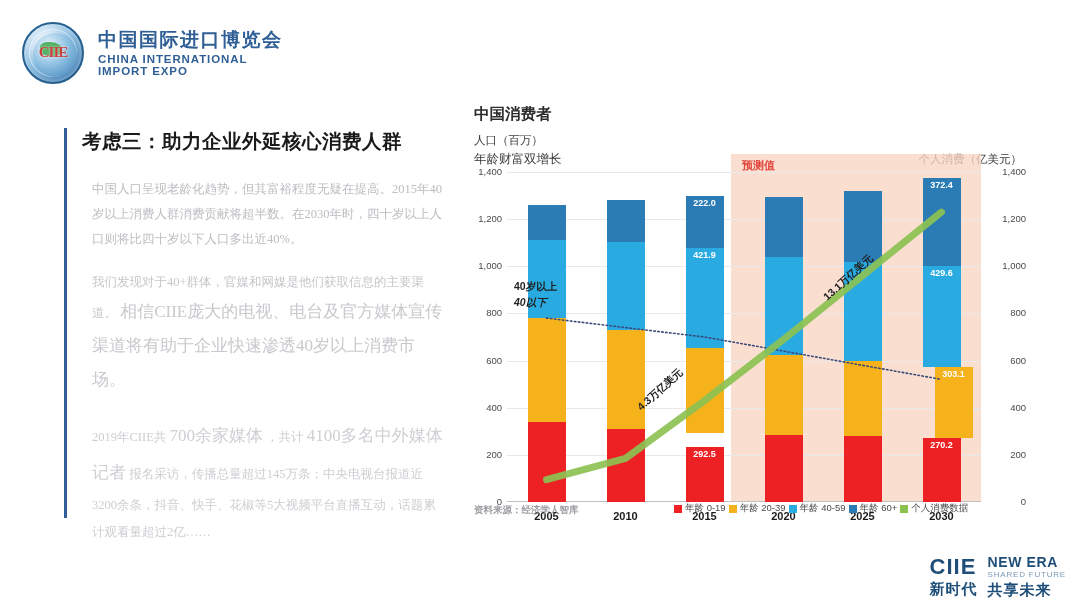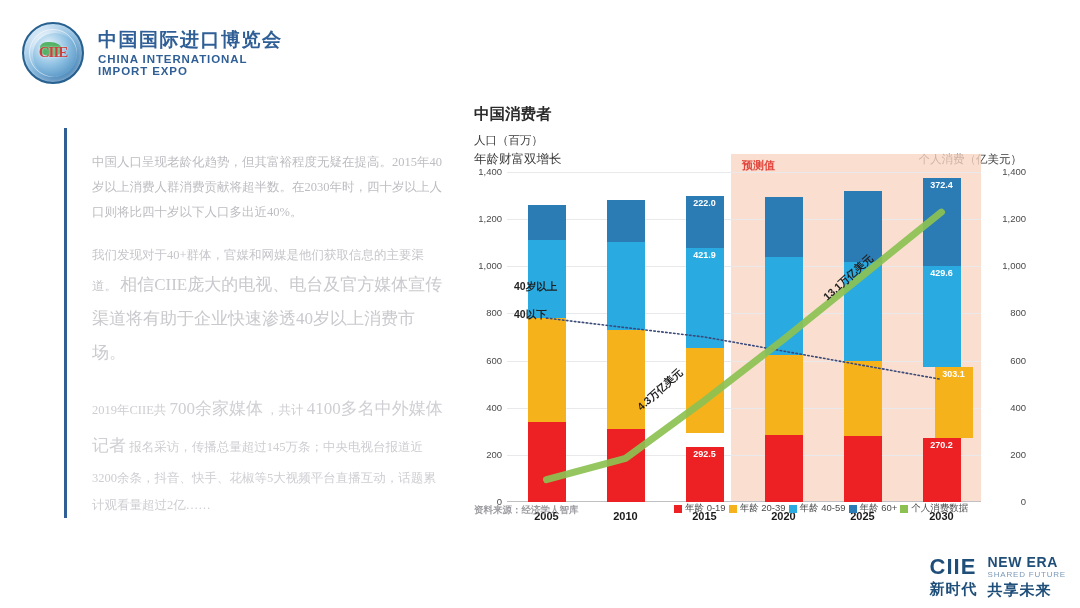--- a/index.html
+++ b/index.html
@@ -105,21 +105,21 @@
     font-size:11px; font-weight:bold; color:#1a1a1a;
   }
 
   
   #dotline { position:absolute; left:33px; top:0; width:474px; height:330px; pointer-events:none; }
   
   #greenline { position:absolute; left:33px; top:0; width:474px; height:330px; pointer-events:none; }
 
   .ann { position:absolute; font-size:10.5px; font-weight:bold; color:#1f1f1f; }
   #ann-above { left:40px; top:108px; }
-  #ann-below { left:40px; top:136px; }
+  #ann-below { left:40px; top:124px;font-style:italic; }
   .ann-rot {
     position:absolute; font-size:10.5px; font-weight:bold; color:#1f1f1f;
     transform:rotate(-42deg); transform-origin:left bottom; white-space:nowrap;
   }
   #ann-43 { left:170px; top:228px; }
   #ann-131 { left:356px; top:118px; }
 
   #source { position:absolute; left:0; top:400px; font-size:9.5px; color:#9c9ca1;font-weight:bold; }
 
   #legend {
@@ -149,20 +149,21 @@
   </div>
   <div id="logo-text">
     <div id="logo-cn">中国国际进口博览会</div>
     <div id="logo-en1">CHINA INTERNATIONAL</div>
     <div id="logo-en2">IMPORT EXPO</div>
   </div>
 </div>
 
 <div id="left-rule"></div>
 <div id="left-col">
+  <div id="heading">考虑三：助力企业外延核心消费人群</div>
   <div id="para1" class="para">中国人口呈现老龄化趋势，但其富裕程度无疑在提高。2015年40岁以上消费人群消费贡献将超半数。在2030年时，四十岁以上人口则将比四十岁以下人口多出近40%。</div>
   <div id="para2" class="para">
     <span>我们发现对于40+群体，官媒和网媒是他们获取信息的主要渠道。</span>
     <span class="big">相信CIIE庞大的电视、电台及官方媒体宣传渠道将有助于企业快速渗透40岁以上消费市场。</span>
   </div>
   <div id="para3" class="para">
     <span>2019年CIIE共</span>
     <span class="big">700余家媒体</span>
     <span>，共计</span>
     <span class="big">4100多名中外媒体记者</span>

